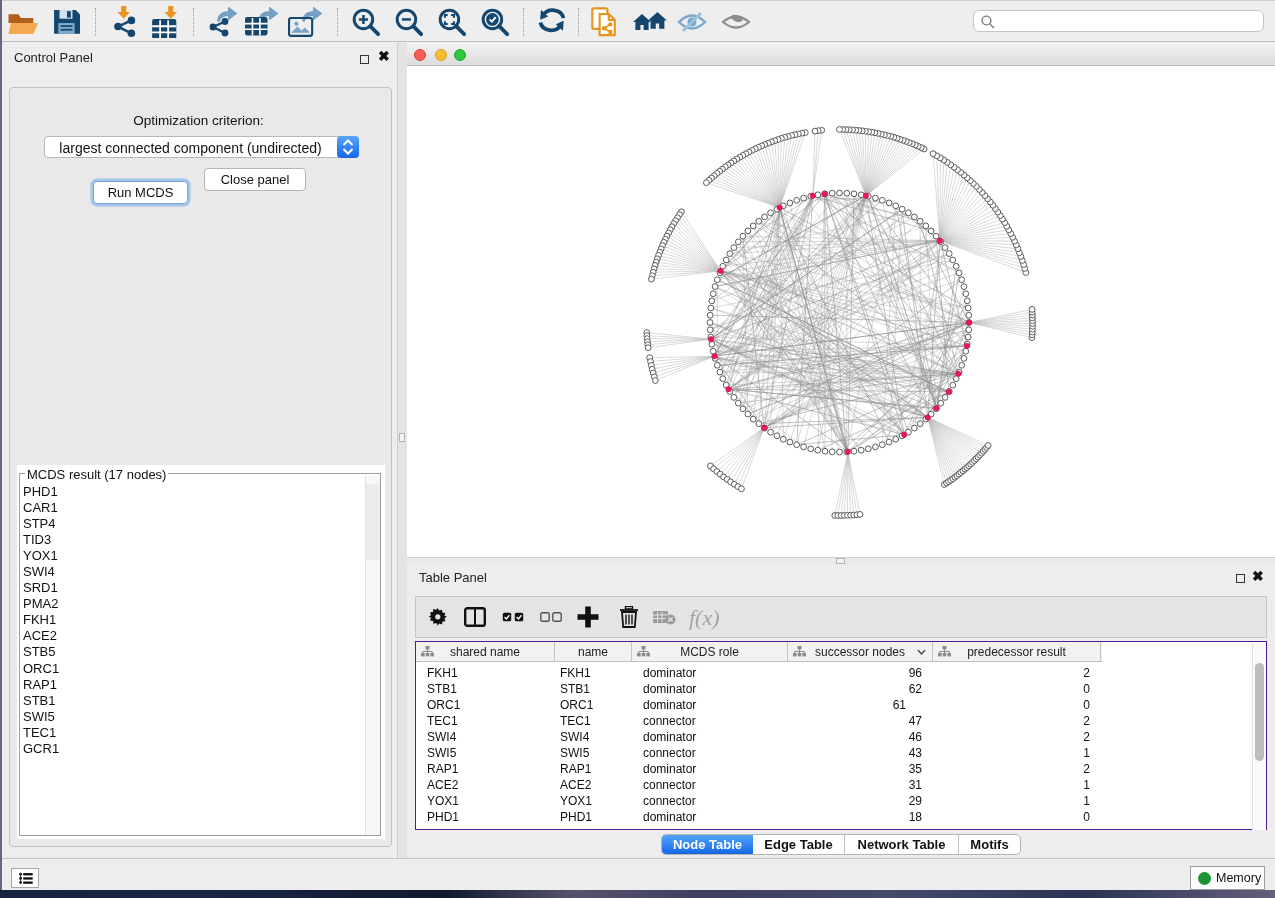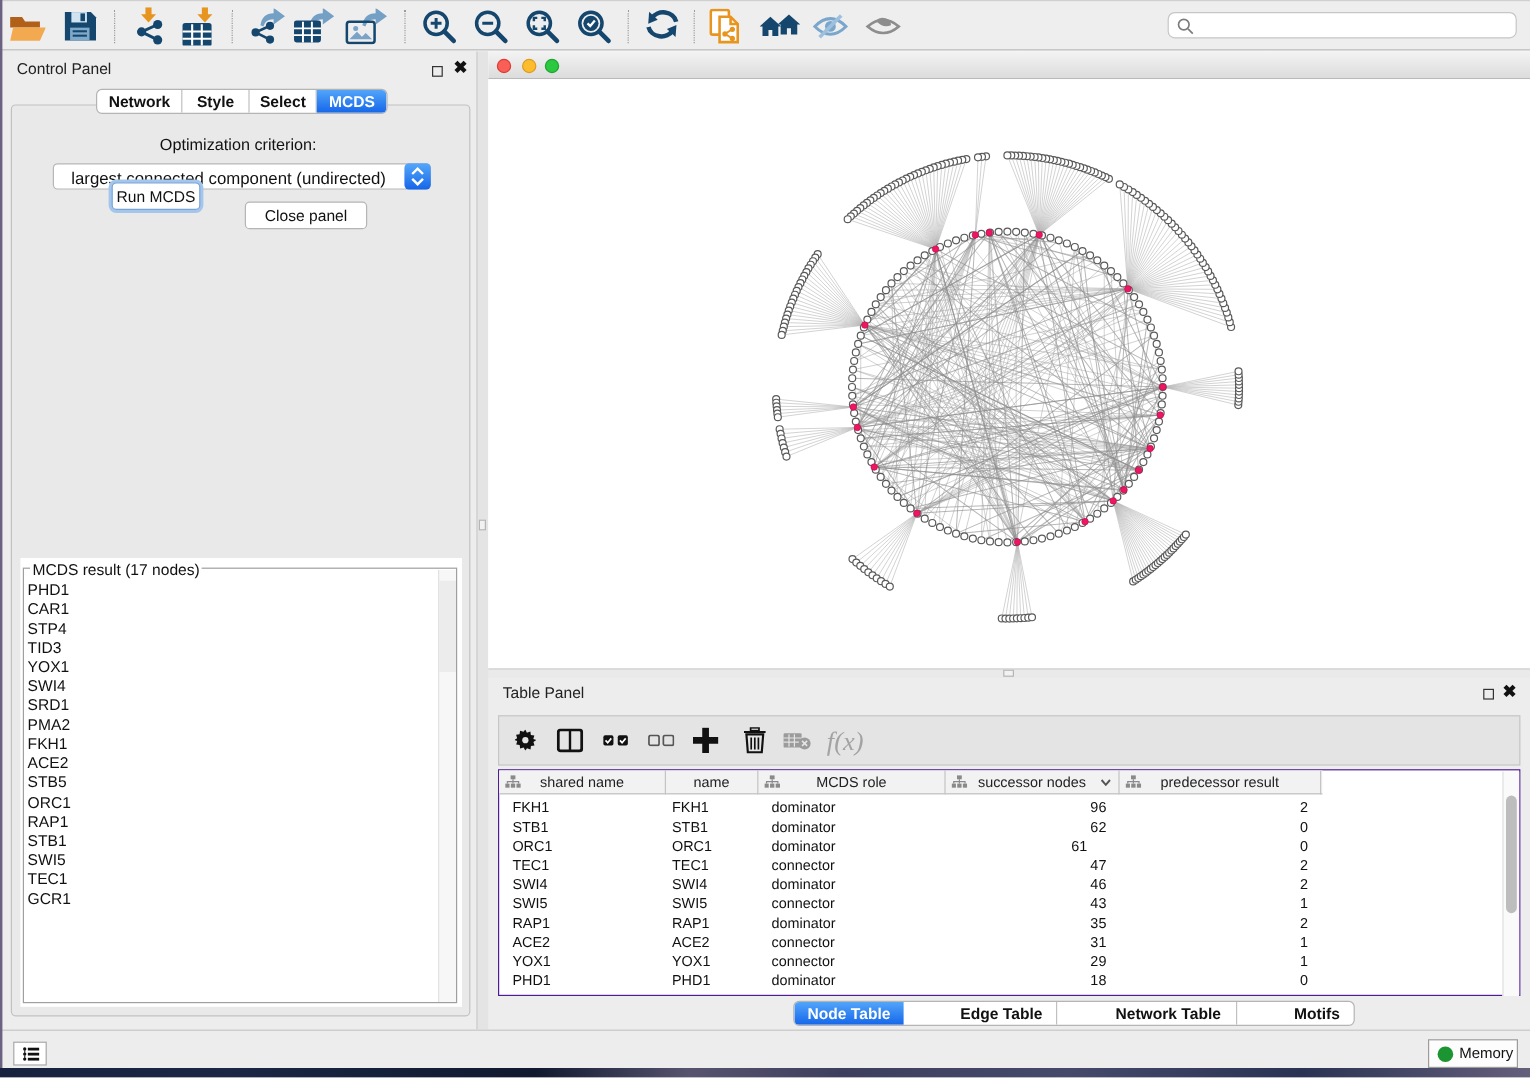--- a/index.html
+++ b/index.html
@@ -24,21 +24,21 @@
 .seg { position:absolute; display:flex; height:21px; font-weight:bold; border:1px solid #b4b4b4; border-radius:5px; background:#fff; overflow:hidden; font-size:13px; }
 .seg > div { display:flex; align-items:center; justify-content:center; border-right:1px solid #c0c0c0; color:#111; }
 .seg > div:last-child { border-right:none; }
 .seg > div.on { background:linear-gradient(#52a5f9,#1567ea); color:#fff; border-right:none; }
 
 #optlabel { position:absolute; left:0; top:70px; width:397px; text-align:center; font-size:13.5px; color:#111; }
 #combo { position:absolute; left:44px; top:93px; width:315px; height:22px; background:#fff; border:1px solid #b7b7b7; border-radius:4px; font-size:14px; }
 #combo .txt { position:absolute; left:0; right:22px; top:2.5px; text-align:center; }
 #combo .step { position:absolute; right:-1px; top:-1px; width:22px; height:22px; border-radius:4px; background:linear-gradient(#55a7fa,#1566e9); }
 .btn { position:absolute; height:23px; background:#fff; border:1px solid #b5b5b5; border-radius:4px; font-size:13px; text-align:center; line-height:21px; color:#111; }
-#runbtn { left:93px; top:109px; width:74px; box-shadow:0 0 0 2.5px #a5c6ec; border-color:#7aa4d6; }
+#runbtn { left:93px; top:138px; width:95px; box-shadow:0 0 0 2.5px #a5c6ec; border-color:#7aa4d6; }
 #closebtn { left:204px; top:125px; width:102px; }
 
 #whitebox { position:absolute; left:17px; top:422px; width:368px; height:374px; background:#fff; }
 #fieldset { position:absolute; left:19px; top:430px; width:362px; height:363px; border:1px solid #9f9f9f; }
 #fieldlab { position:absolute; left:25px; top:424px; background:#fff; padding:0 2px; font-size:13px; }
 #mlist { position:absolute; left:23px; top:440.5px; font-size:13px; line-height:16.1px; }
 #mscroll { position:absolute; left:365px; top:432px; width:15px; height:360px; background:#f7f7f7; border-left:1px solid #e2e2e2; }
 #mthumb { position:absolute; left:366px; top:441px; width:14px; height:76px; background:#ececec; }
 
 #vdiv { left:397px; top:43px; width:10px; height:815px; background:#e4e4e4; border-left:1px solid #cccccc; }
@@ -58,21 +58,21 @@
 #tp-toolbar { position:absolute; left:8px; top:31px; width:852px; height:42px; background:#e4e4e4; border:1px solid #c6c6c6; }
 #ttable { position:absolute; left:8px; top:76px; width:852px; height:189px; background:#fff; border:1px solid #4c1d95; }
 #thead { position:absolute; left:0; top:0; height:20px; background:#f2f2f2; border-bottom:1px solid #c0c0c0; font-size:12px; color:#222; }
 .hcell { position:absolute; top:0; height:20px; border-right:1px solid #c4c4c4; }
 .hcell span { position:absolute; width:100%; text-align:center; top:3px; }
 .trow { position:absolute; font-size:12px; height:16px; }
 .tc { position:absolute; top:1px; }
 #tscroll { position:absolute; left:836px; top:1px; width:14px; height:187px; background:#fafafa; border-left:1px solid #e0e0e0; }
 #tthumb { position:absolute; left:2px; top:20px; width:9px; height:98px; background:#bdbdbd; border-radius:5px; }
 
-#btabs { left:254px; top:269px;gap:36px; } 
+#btabs { left:254px; top:269px; } 
 
 #statusbar { left:0; top:858px; width:1275px; height:32px; background:#ededed; border-top:1px solid #c6c6c6; }
 #lbtn { position:absolute; left:11px; top:9px; width:28px; height:20px; background:#fff; border:1px solid #a6a6a6; }
 #membtn { position:absolute; left:1190px; top:7px; width:75px; height:24px; background:#fdfdfd; border:1px solid #9c9c9c; font-size:12.5px; }
 #membtn .dot { position:absolute; left:7px; top:5px; width:13px; height:13px; border-radius:50%; background:#1b9432; }
 #membtn .t { position:absolute; left:25px; top:4px; color:#111; }
 
 #wall { left:0; top:890px; width:1275px; height:8px; background:linear-gradient(90deg,#17223f,#1b2745 15%,#10192f 35%,#57536f 45%,#3e3f5e 55%,#454a6b 70%,#2a3353 85%,#655f7c); }
 </style>
 </head>
@@ -231,26 +231,20 @@
       </svg>
     </div>
   </div>
 
 <div class="abs" id="ledge"></div>
 <div class="abs" id="cpanel">
   <div class="ptitle" id="cp-title">Control Panel</div>
   <div class="wicons" style="left:360px;top:9px"><span class="sqicon"></span></div>
   <div class="wicons xicon" style="left:378px;top:5px">✖</div>
   <div id="cp-inner"></div>
-  <div class="seg" style="left:80px;top:31px;width:243px">
-    <div style="width:72px">Network</div>
-      <div style="width:56px">Style</div>
-      <div style="width:57px">Select</div>
-      <div class="on" style="width:58px">MCDS</div>
-  </div>
   <div id="combo">
       <div class="txt">largest connected component (undirected)</div>
       <div class="step"><svg width="22" height="22" viewBox="0 0 22 22">
           <path d="M6.5 9 L11 4.5 L15.5 9 M6.5 13 L11 17.5 L15.5 13" fill="none" stroke="#fff" stroke-width="2"></path>
         </svg></div>
     </div>
   <div id="optlabel">Optimization criterion:</div>
   <div class="btn" id="runbtn">Run MCDS</div>
   <div class="btn" id="closebtn">Close panel</div>
   <div id="whitebox"></div>

